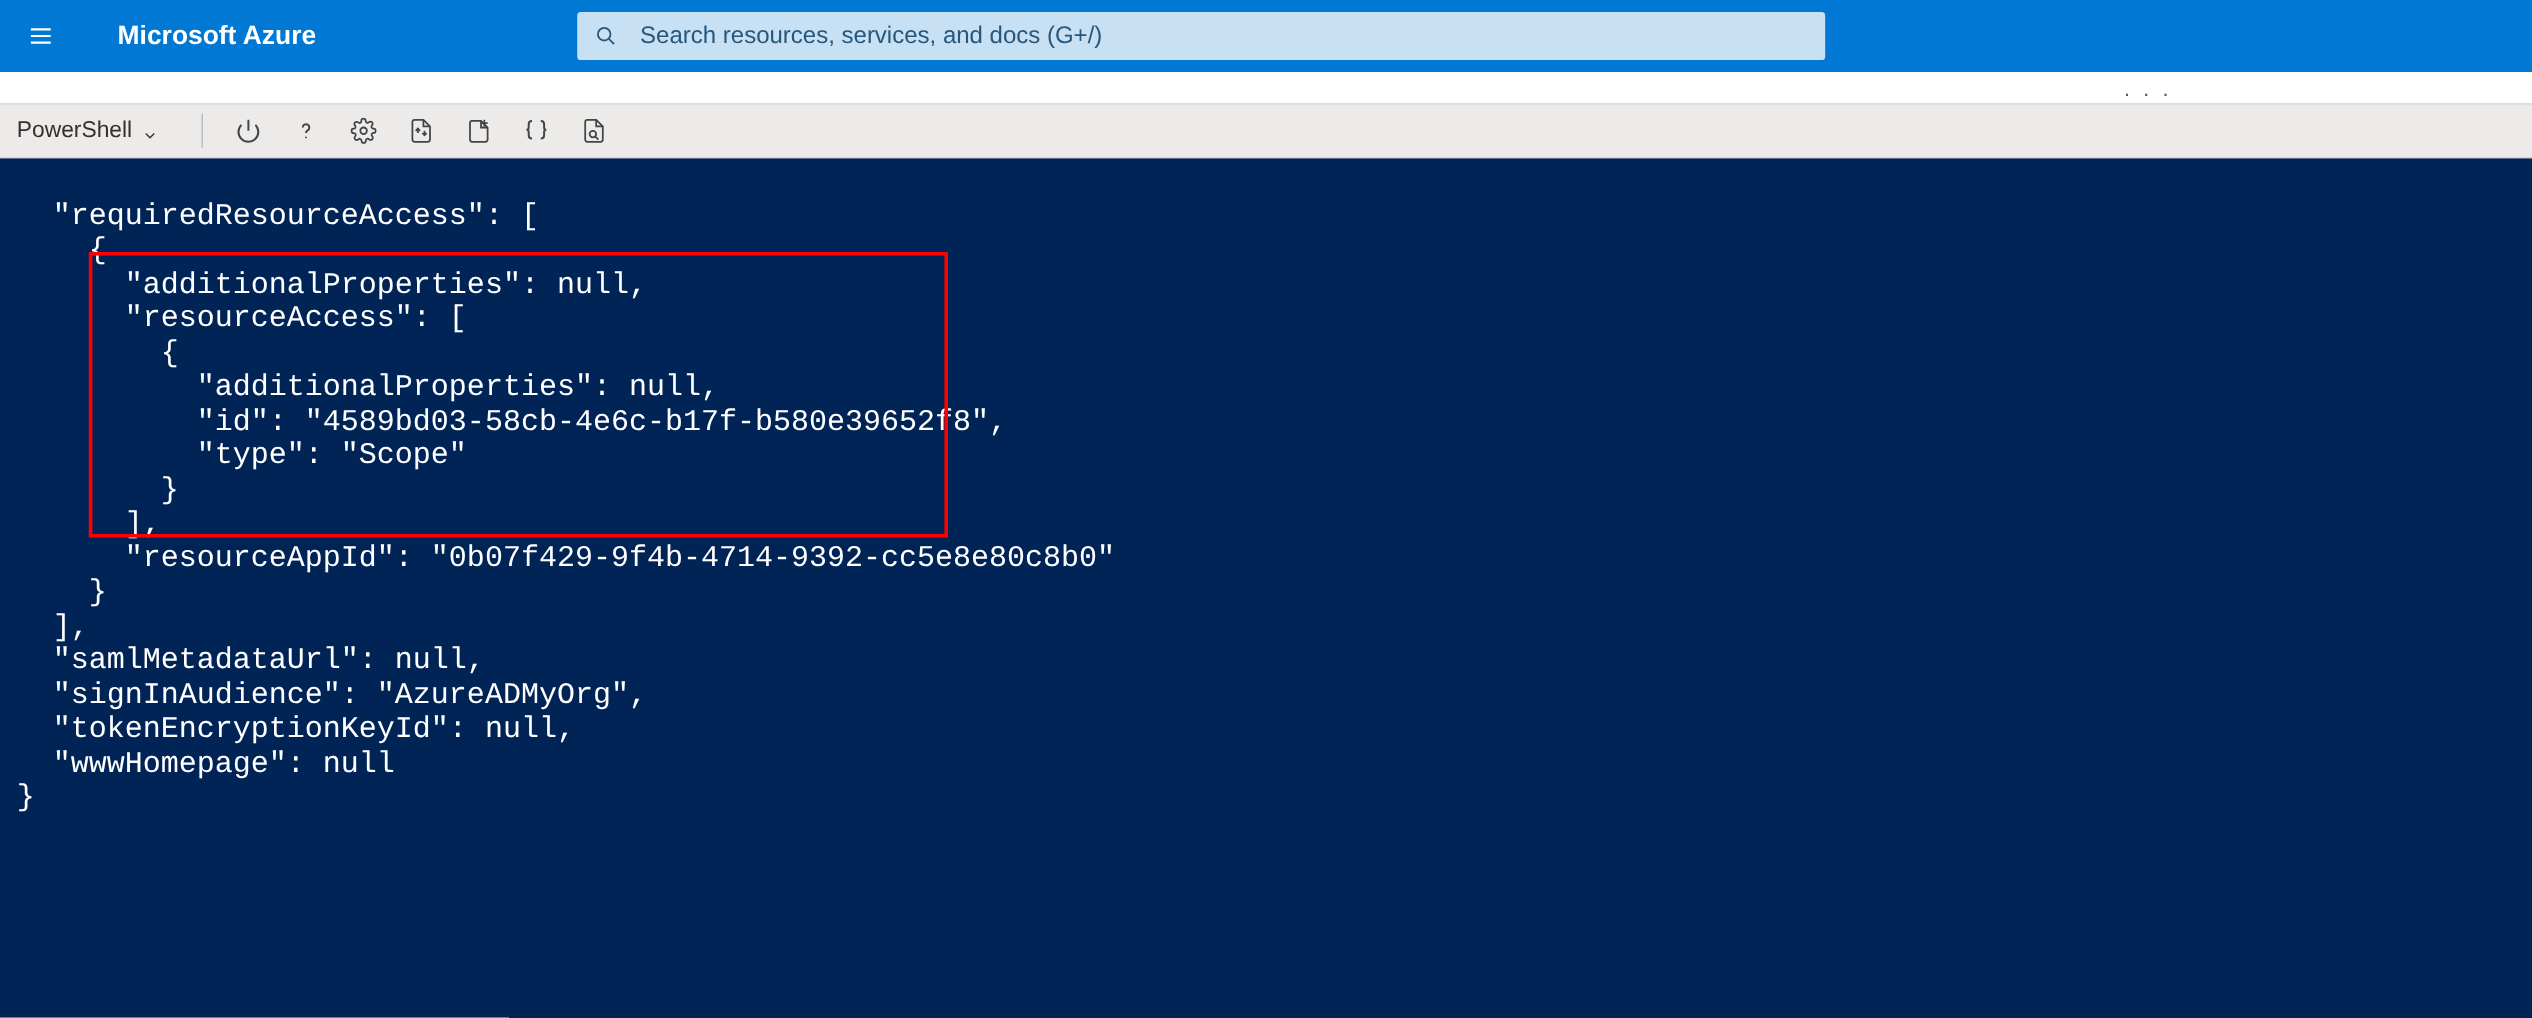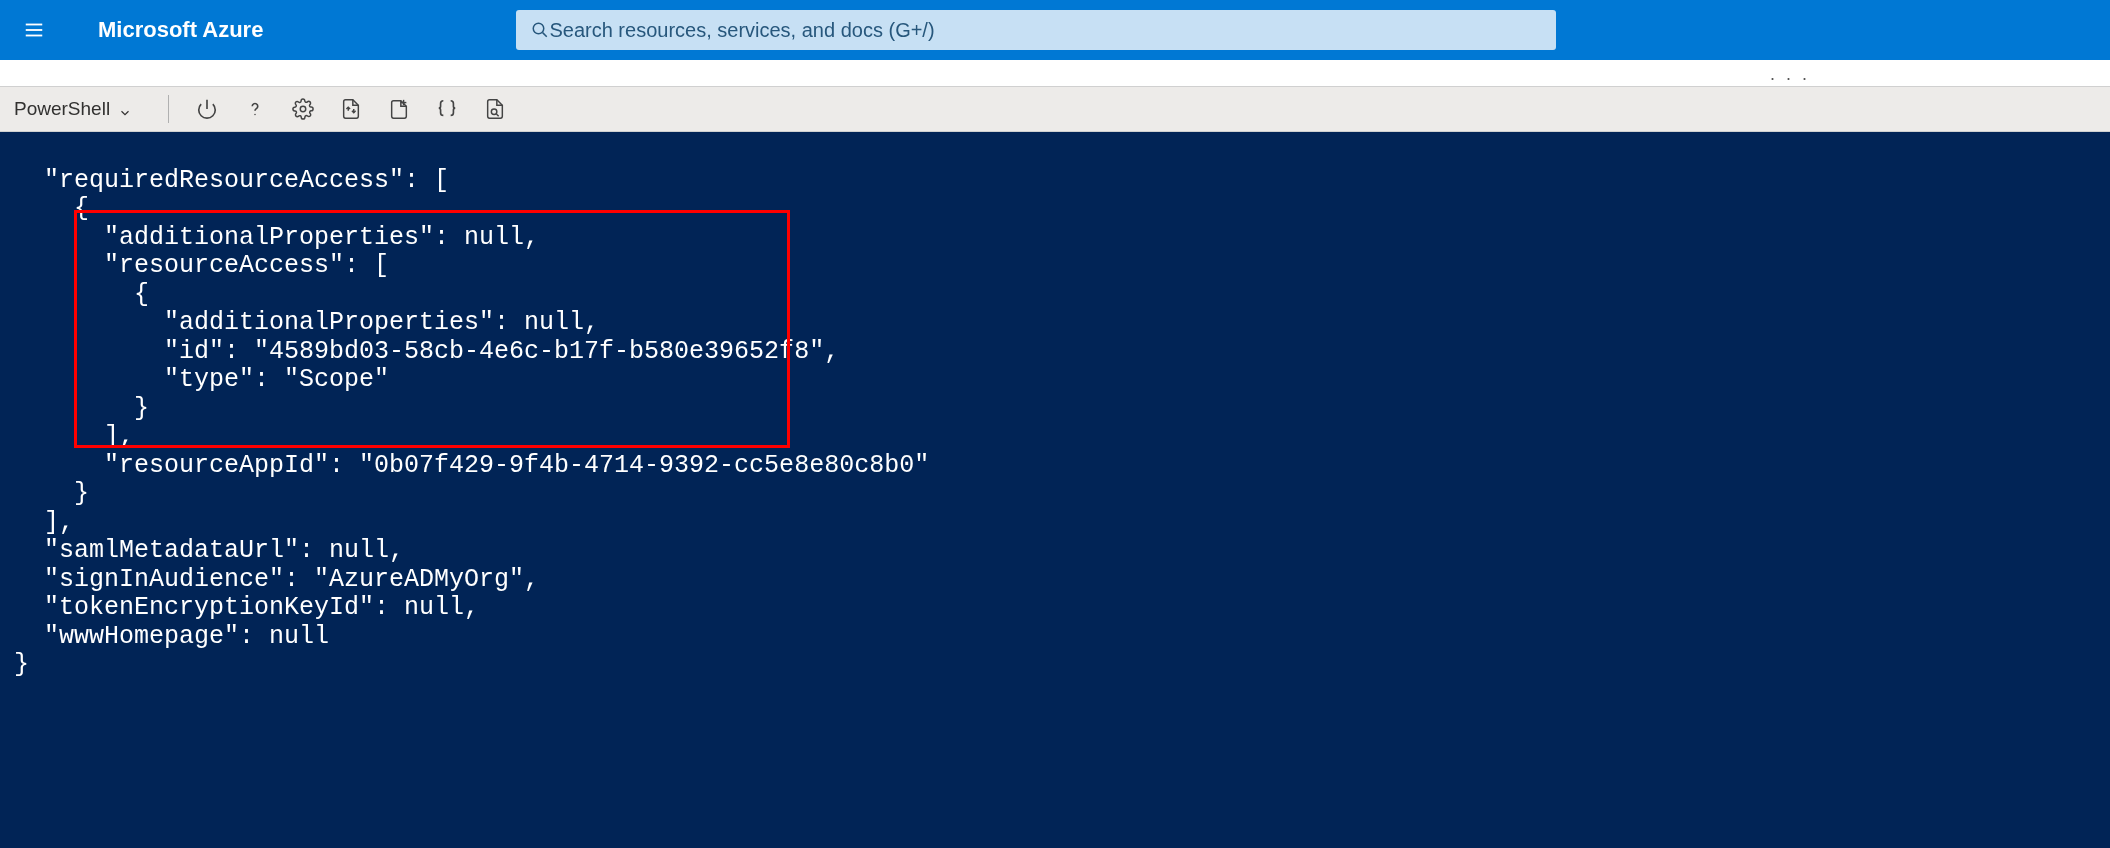--- a/index.html
+++ b/index.html
@@ -32,36 +32,36 @@
     }
     .hamburger svg {
       width: 22px;
       height: 22px;
     }
     .brand {
       color: #ffffff;
       font-size: 22px;
       font-weight: 600;
       margin-left: 40px;
-      margin-right: 63px;
+      margin-right: 28px;
       white-space: nowrap;
     }
     .search-wrap {
       flex: 1;
       max-width: 1040px;
       margin-left: 190px;
     }
     .search-box {
       background: #c7e0f4;
       border-radius: 3px;
       height: 40px;
       display: flex;
       align-items: center;
       padding: 12px 15px;
-      gap: 0;
+      gap: 19px;
     }
     .search-icon {
       color: #27577c;
       display: flex;
       align-items: center;
     }
     .search-icon svg {
       width: 18px;
       height: 18px;
     }

